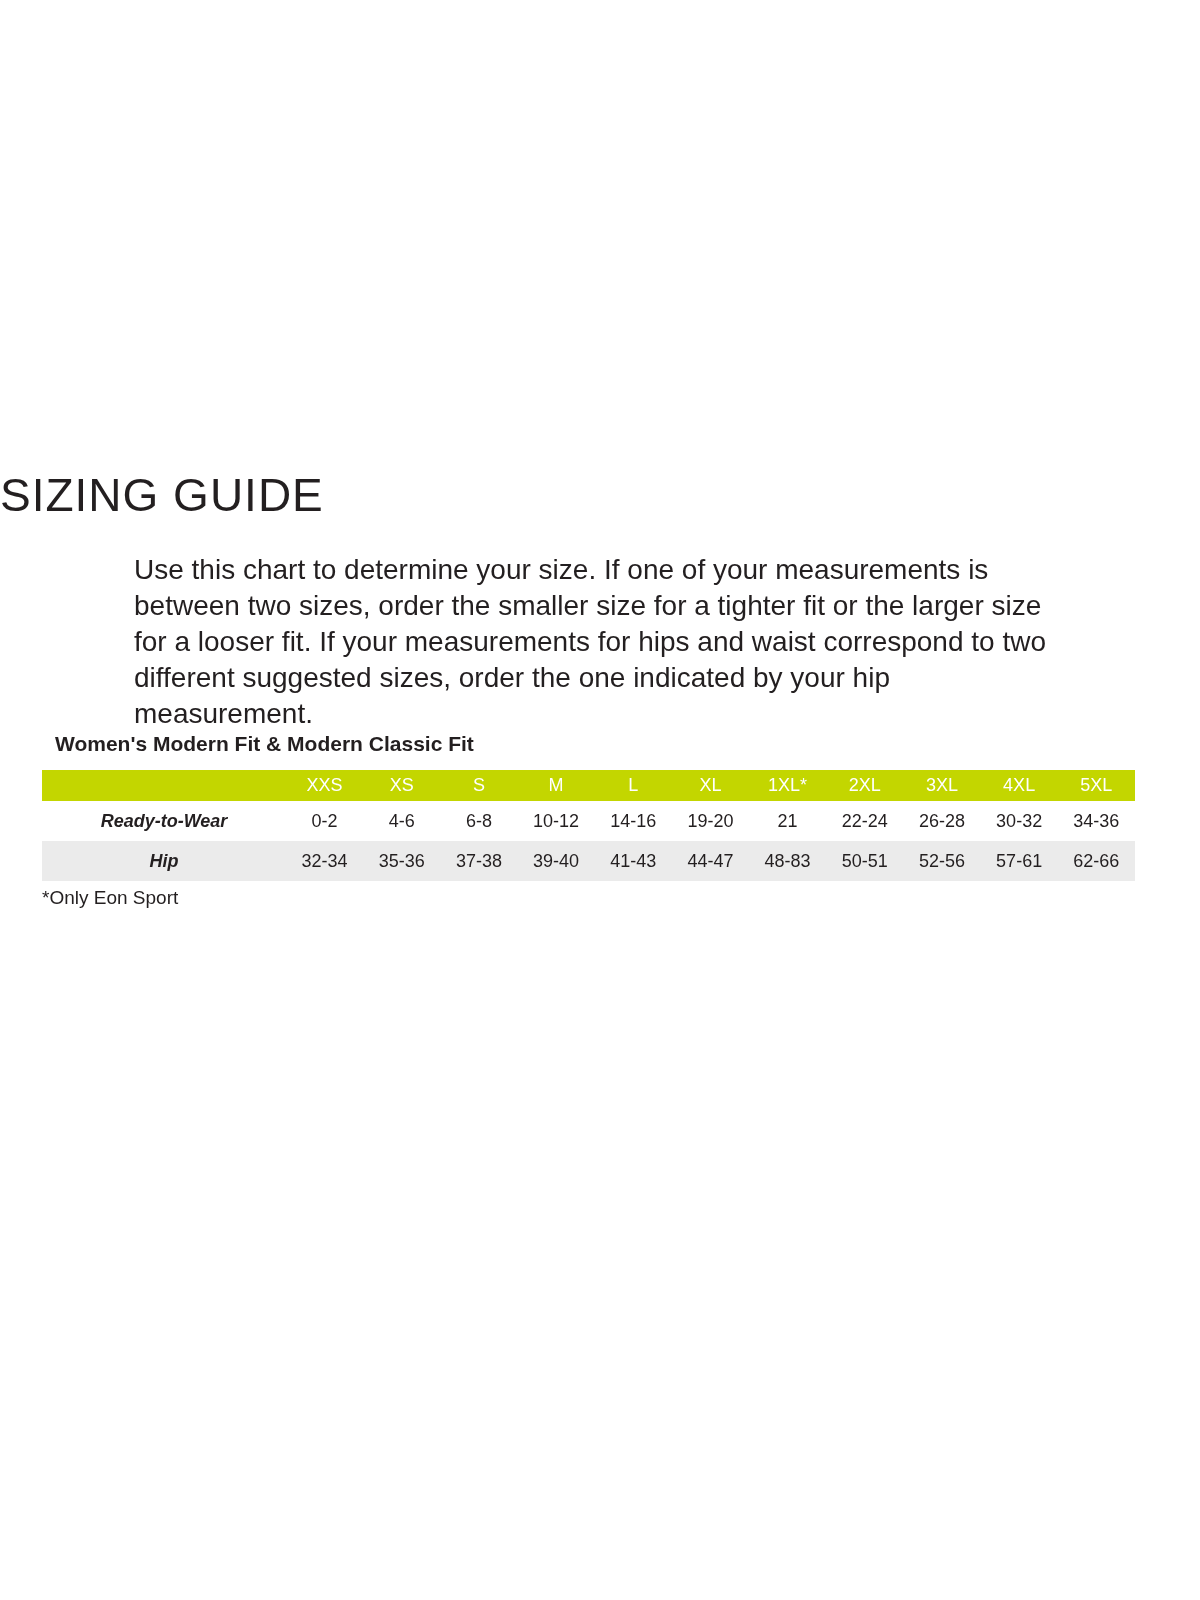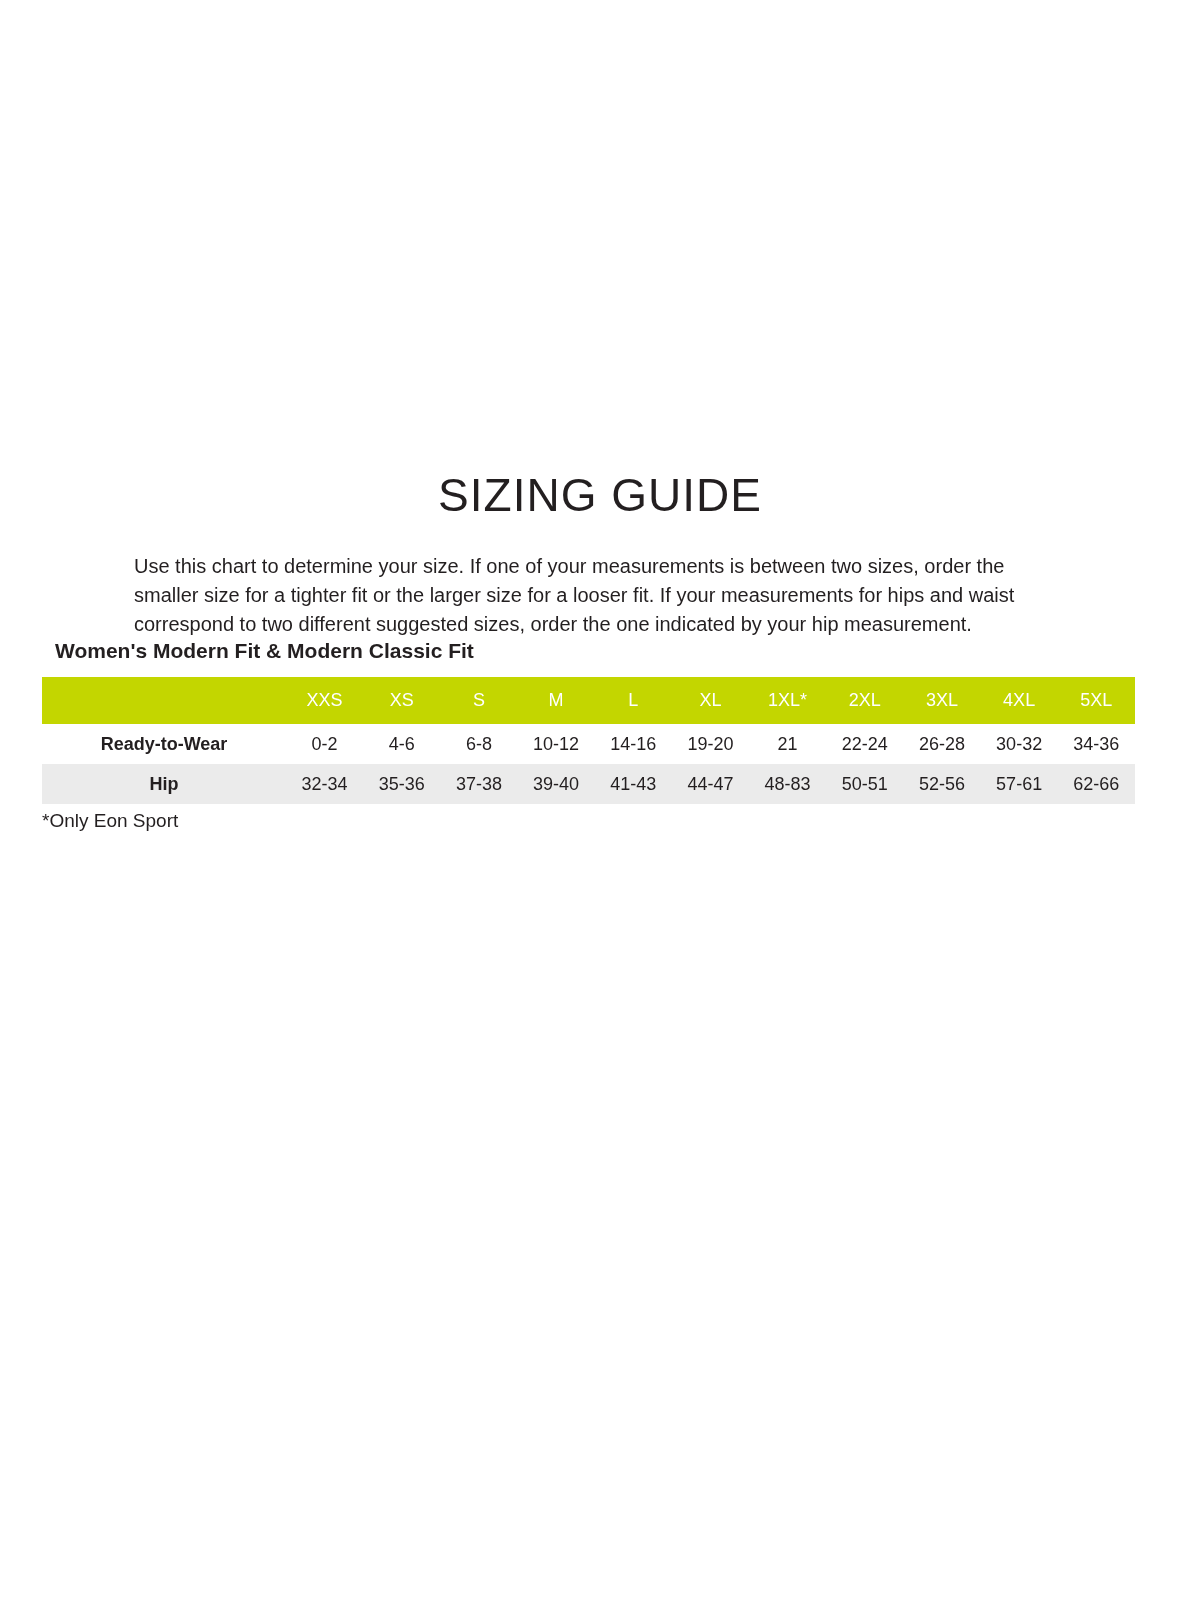--- a/index.html
+++ b/index.html
@@ -14,32 +14,32 @@
     height:1600px;
     font-family:"Liberation Sans", sans-serif;
     color:var(--text);
     position:relative;
     overflow:hidden;
   }
   .content{
     padding-top:468px;
   }
   .page-title{
-    text-align:center;
+    text-align:left;
     font-size:46px;
     font-weight:400;
     letter-spacing:1px;
     color:var(--text);
     margin-bottom:30px;
   }
   .intro{
     margin-left:134px;
     width:925px;
-    font-size:20px;
-    line-height:29px;
+    font-size:28px;
+    line-height:36px;
     color:var(--text);
   }
   .section-heading{
     margin-left:55px;
     font-size:21px;
     font-weight:700;
     color:var(--text);
   }
   .table-wrap{
     margin-top:14px;
@@ -50,30 +50,31 @@
     width:100%;
     border-collapse:collapse;
     table-layout:fixed;
     font-size:18px;
   }
   table.size-table col.label-col{width:244px;}
   table.size-table thead th{
     background:var(--header-bg);
     color:#ffffff;
     font-weight:400;
-    height:47px;
+    height:31px;
     text-align:center;
     font-size:18px;
     padding:0;
   }
   table.size-table tbody th{
     font-weight:700;
     text-align:center;
     height:40px;
     font-size:18px;
+    font-style:italic;
   }
   table.size-table tbody td{
     text-align:center;
     height:40px;
   }
   table.size-table tbody tr.alt{
     background:var(--row-alt-bg);
   }
   .footer-line{
     margin-left:42px;

